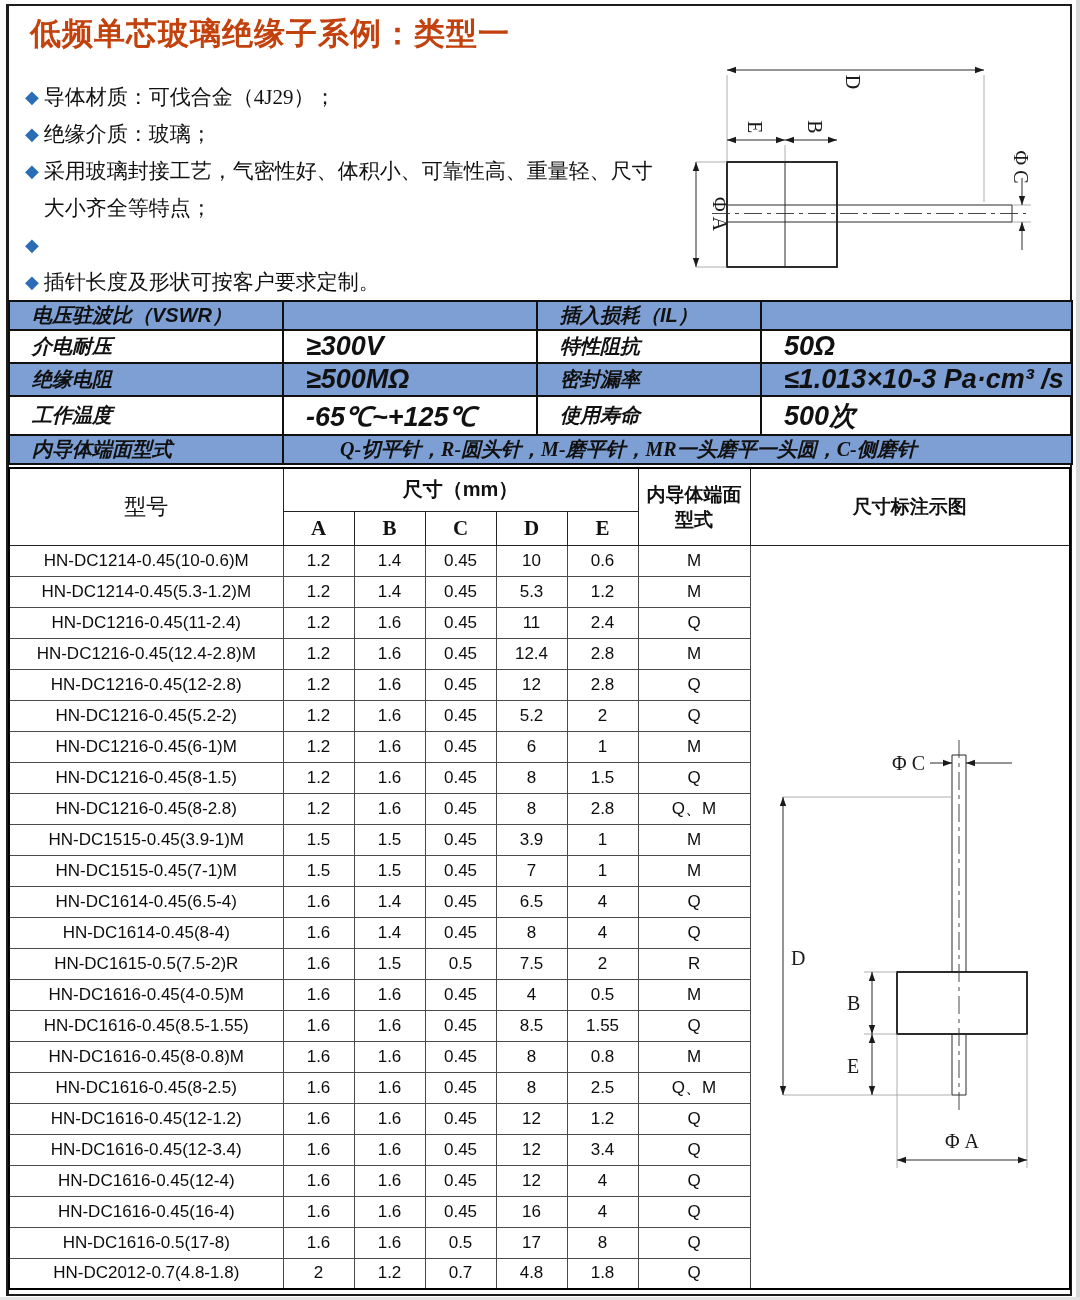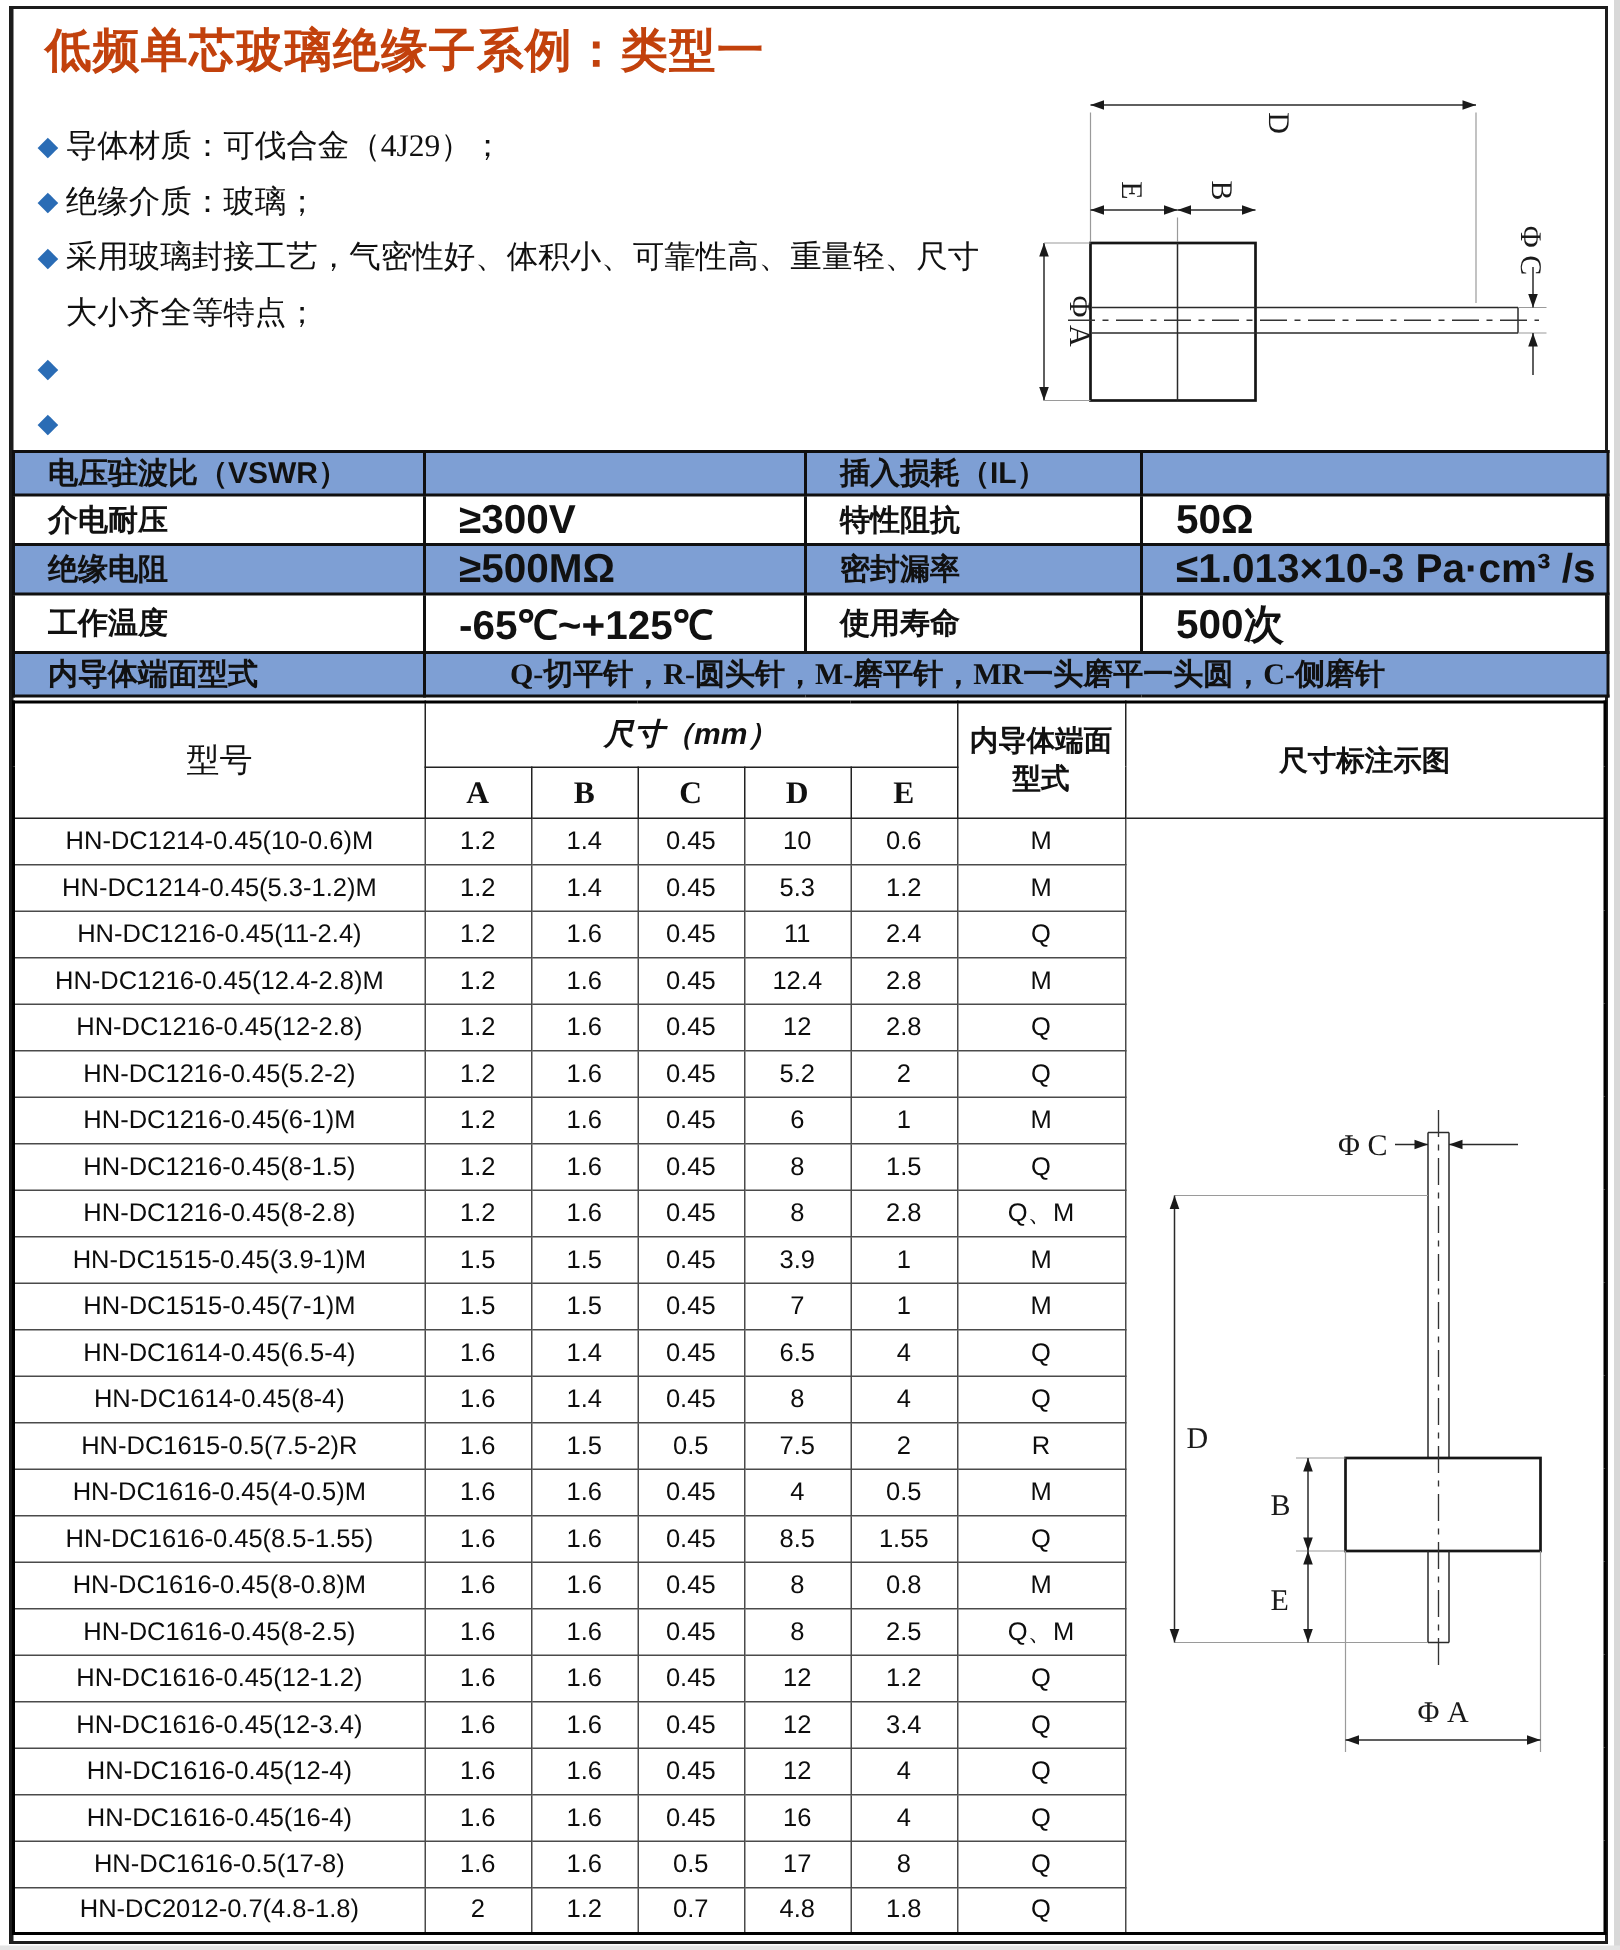--- a/index.html
+++ b/index.html
@@ -20,33 +20,33 @@
     color:#101010;font-family:"Liberation Serif",serif;}
   .bullet .dia{color:#2a6cb5;font-size:18px;margin-right:5px;flex:0 0 auto;}
 
   .top-diagram{position:absolute;left:684px;top:50px;width:390px;height:237px;}
 
   table{border-collapse:collapse;table-layout:fixed;}
   td,th{box-sizing:border-box;}
 
   .spec{position:absolute;left:8px;top:300px;width:1063px;}
   .spec td{border:2px solid #101010;height:20px;padding:0 4px 0 22px;
-    vertical-align:middle;overflow:hidden;white-space:nowrap;}
+    vertical-align:middle;overflow:hidden;white-space:nowrap;font-style:italic;}
   .spec tr.blue td{background:#7e9fd4;}
   .spec .lbl{font-weight:bold;font-size:20px;}
   .spec .val{font-weight:bold;font-size:27px;}
   .spec .val-span{font-weight:bold;font-size:20px;font-family:"Liberation Serif",serif;padding-left:56px;}
 
   .main{position:absolute;left:8px;top:467px;width:1063px;border:2px solid #000;}
   .main th,.main td{border:1px solid #4a4a4a;text-align:center;vertical-align:middle;padding:0;}
   .main thead th{border-color:#222;background:#fff;}
   .main tr.h1 th{height:43px;}
   .main tr.h2 th{height:34px;}
   .th-model{font-size:22px;font-weight:normal;margin-left:40px;}
-  .th-dims{font-size:20px;font-weight:bold;font-style:italic;}
+  .th-dims{font-size:20px;font-weight:bold;}
   .th-letter{font-family:"Liberation Serif",serif;font-size:21px;font-weight:bold;}
   .th-endface{font-size:19px;font-weight:bold;line-height:25px;padding:0 16px;}
   .th-diagram{font-size:19px;font-weight:bold;}
   .main tbody tr{height:31px;}
   .main tbody td{font-size:17px;color:#0d0d0d;}
   .diagram-cell{vertical-align:top;padding-top:90px !important;}
   .diagram-cell svg{display:block;margin:0 auto;}
 
   svg text{fill:#1a1a1a;font-family:"Liberation Serif",serif;font-size:20px;}
   .thin{stroke:#2a2a2a;stroke-width:1;fill:none;}
@@ -72,20 +72,21 @@
   </div>
   <div class="bullet">
     <span class="dia">◆</span>
     <span>采用玻璃封接工艺，气密性好、体积小、可靠性高、重量轻、尺寸大小齐全等特点；</span>
   </div>
   <div class="bullet">
     <span class="dia">◆</span>
   </div>
   <div class="bullet">
     <span class="dia">◆</span>
+    <span>插针长度及形状可按客户要求定制。</span>
   </div>
 </div>
 
 <svg class="top-diagram" viewBox="0 0 390 237" xmlns="http://www.w3.org/2000/svg">
   <defs>
     <marker id="arrT" markerWidth="11" markerHeight="8" refX="9.5" refY="4" orient="auto-start-reverse" markerUnits="userSpaceOnUse">
       <path d="M0.5,0.8 L9.5,4 L0.5,7.2 Z" fill="#1a1a1a"></path>
     </marker>
   </defs>
 

